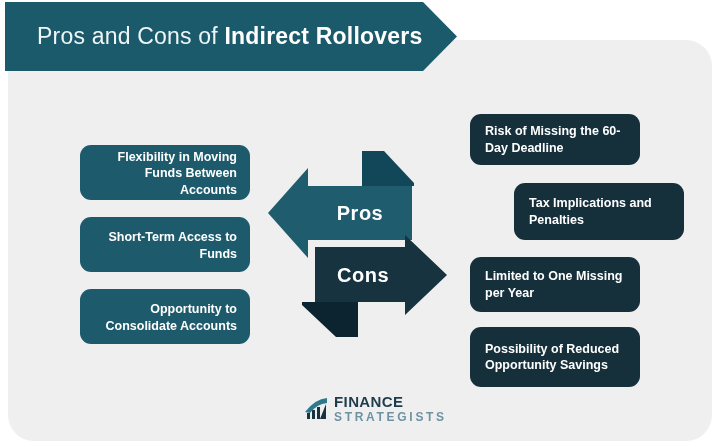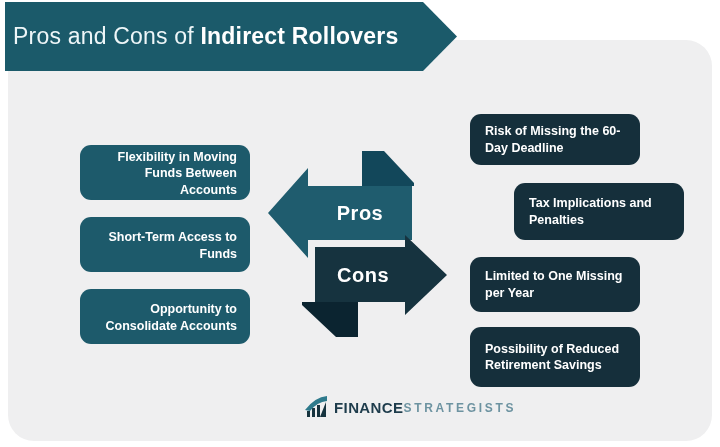--- a/index.html
+++ b/index.html
@@ -9,21 +9,21 @@
   .canvas{position:absolute;inset:0;width:720px;height:447px;}
 
   
   .panel{position:absolute;left:8px;top:40px;width:704px;height:401px;
          background:#efeff0;border-radius:26px;}
 
   
   .banner{position:absolute;left:5px;top:2px;width:452px;height:69px;
           background:#1b5a6a;display:flex;align-items:center;
           clip-path:polygon(0 0,calc(100% - 34px) 0,100% 50%,calc(100% - 34px) 100%,0 100%);}
-  .banner-title{color:#eef6f8;font-size:23px;padding-left:8px;letter-spacing:.2px;
+  .banner-title{color:#eef6f8;font-size:23px;padding-left:32px;letter-spacing:.2px;
                 white-space:nowrap;font-weight:400;}
   .banner-title b{font-weight:700;color:#ffffff;}
 
   
   .ibox{position:absolute;width:170px;border-radius:11px;display:flex;align-items:center;
         color:#fff;font-weight:700;font-size:12.5px;line-height:1.3;box-sizing:border-box;}
   .pros-box{left:80px;background:#1d5a6b;justify-content:flex-end;text-align:right;
             padding:8px 13px 6px 18px;}
   .cons-box{left:470px;background:#152f3b;justify-content:center;text-align:left;
             padding:8px 4px 8px 15px;}
@@ -35,21 +35,21 @@
   .cbox2{top:257px;height:55px;}
   .cbox3{top:327px;height:60px;}
 
   
   .arrows{position:absolute;left:260px;top:145px;width:220px;height:200px;}
   .arrow-label{font-weight:700;font-size:20px;fill:#ffffff;letter-spacing:.5px;}
 
   
   .logo{position:absolute;left:303px;top:394px;display:flex;align-items:center;gap:5px;}
   .logo-icon{width:26px;height:26px;}
-  .logo-text{display:flex;flex-direction:row;line-height:1;}
+  .logo-text{display:flex;flex-direction:column;line-height:1;}
   .logo-line1{font-weight:700;font-size:15px;color:#1e3c4c;letter-spacing:.4px;}
   .logo-line2{font-weight:700;font-size:12px;color:#6d93a1;letter-spacing:2.7px;margin-top:2px;}
 </style>
 </head>
 <body>
 
 <div class="canvas">
 
   <div class="panel"></div>
 
@@ -70,21 +70,21 @@
   <div class="ibox cons-box cbox0">
     <span>Risk of Missing the 60-Day Deadline</span>
   </div>
   <div class="ibox cons-box cbox1">
     <span>Tax Implications and Penalties</span>
   </div>
   <div class="ibox cons-box cbox2">
     <span>Limited to One Missing per Year</span>
   </div>
   <div class="ibox cons-box cbox3">
-    <span>Possibility of Reduced Retirement Savings</span>
+    <span>Possibility of Reduced Opportunity Savings</span>
   </div>
 
   <svg class="arrows" viewBox="0 0 220 200" aria-hidden="true">
 
     <polygon points="102,41 102,6 124,6 154,38 154,41" fill="#12475a"></polygon>
 
     <polygon points="8,68 48,23 48,41 152,41 152,95 48,95 48,113" fill="#1f5c6e"></polygon>
 
     <polygon points="98,157 98,192 76,192 42,160 42,157" fill="#0b2430"></polygon>
 

